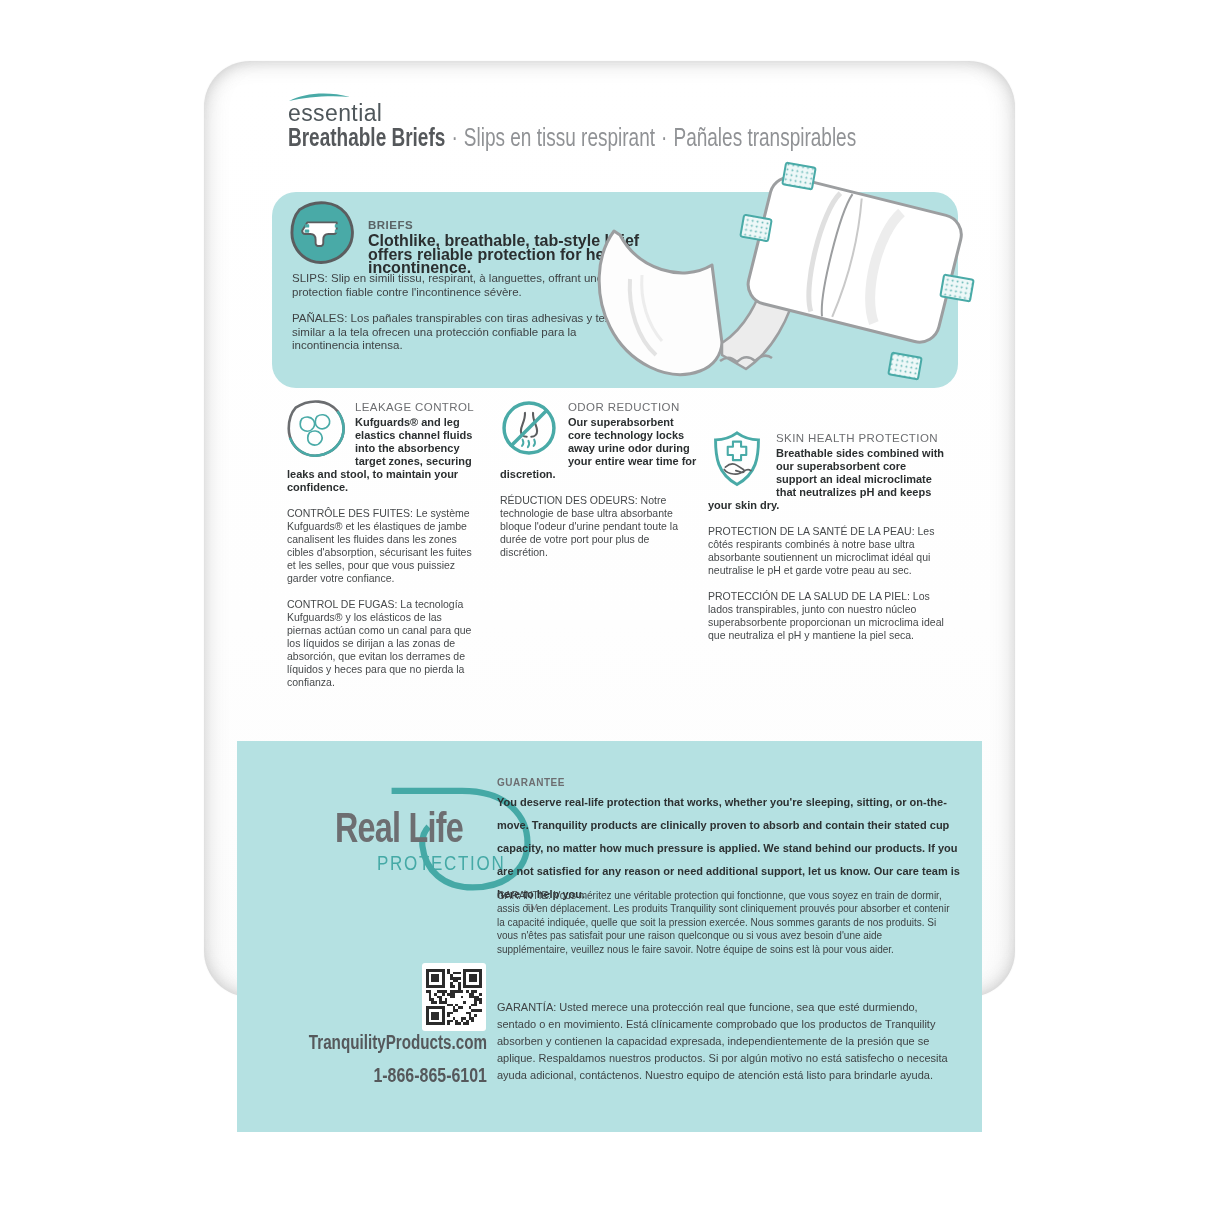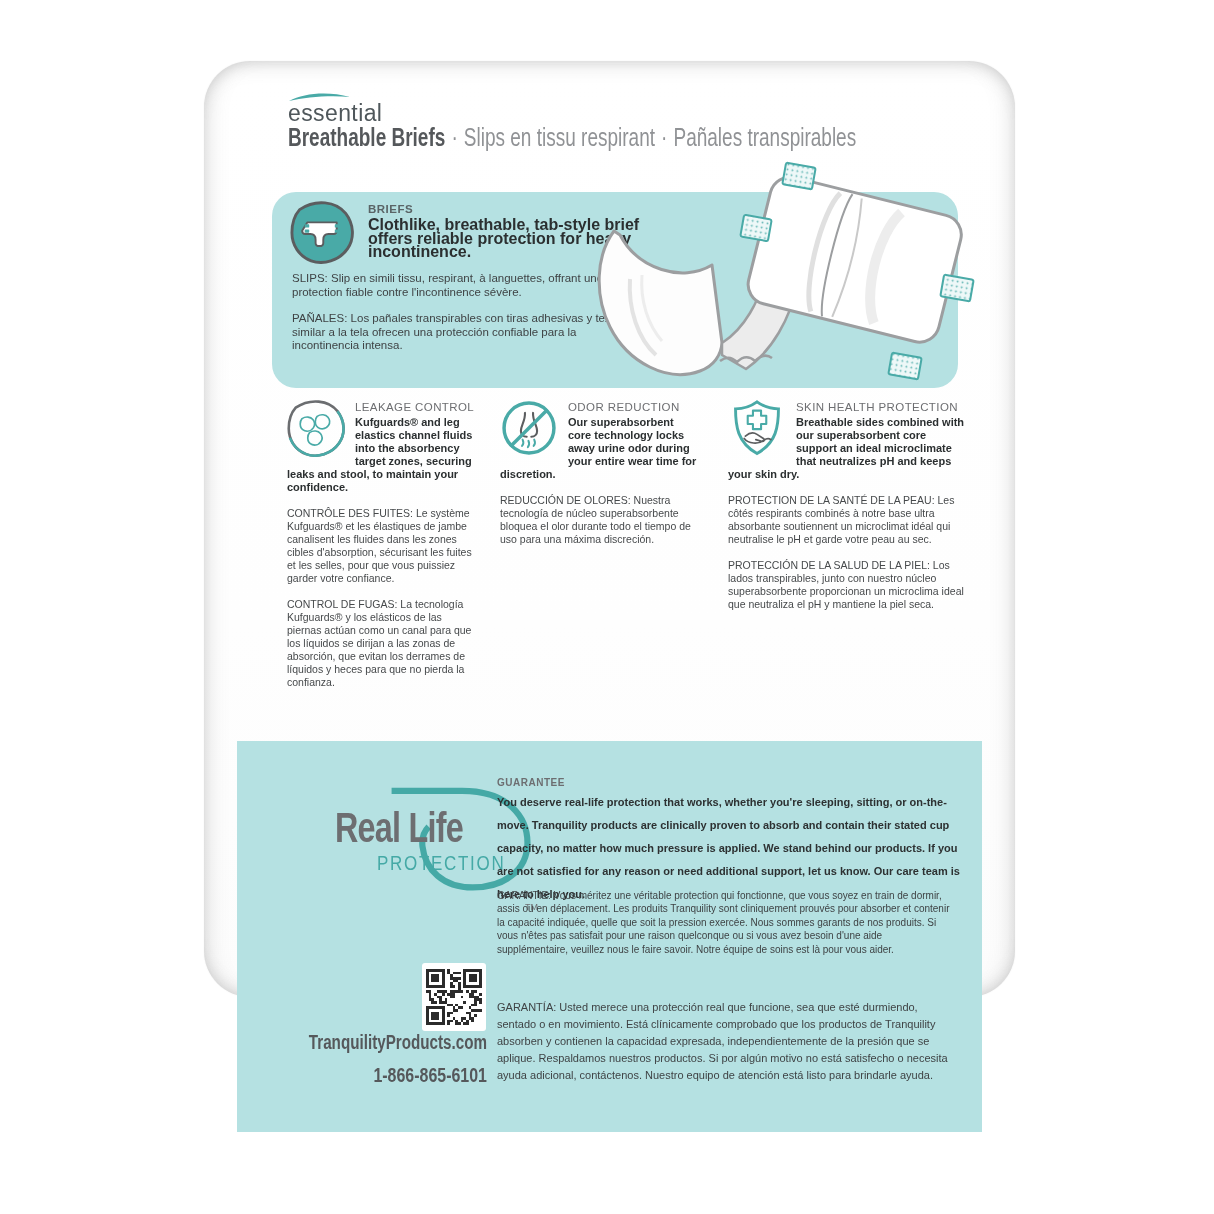--- a/index.html
+++ b/index.html
@@ -19,31 +19,31 @@
   .brand { position:absolute; left:84px; top:39px; font-size:23px; color:#4f575b; letter-spacing:.4px; }
   .title { position:absolute; left:84px; top:62px; white-space:nowrap; font-size:25px;
            transform:scaleX(.76); transform-origin:0 0; color:#909295; }
   .t-main { font-weight:bold; color:#55585b; }
   .t-sep { margin:0 8px; color:#909295; }
 
   
   .intro-box { position:absolute; left:68px; top:131px; width:686px; height:196px; border-radius:24px; background:#b5e1e2; }
   .intro-icon { position:absolute; left:18px; top:8px; width:64px; height:64px; }
   .intro-text { position:absolute; left:96px; top:11px; width:292px; }
-  .intro-head { font-size:11.5px; font-weight:bold; color:#5a6466; letter-spacing:.5px; margin-bottom:3px; }
+  .intro-head { font-size:11.5px; font-weight:bold; color:#5a6466; letter-spacing:.5px; margin-bottom:3px;margin-top:16px; }
   .intro-bold { font-size:16px; line-height:13.5px; font-weight:bold; color:#2b2f30; }
   .intro-p { position:absolute; left:20px; width:350px; font-size:11.5px; line-height:13.5px; color:#3f4345; }
   .p-fr { top:80px; } .p-es { top:120px; }
   .illustration { position:absolute; left:380px; top:98px; width:400px; height:246px; z-index:2; }
 
   
   .col { position:absolute; top:338px; }
   .col1 { left:83px;  width:192px; }
   .col2 { left:296px; width:200px; }
-  .col3 { left:524px; width:240px; }
+  .col3 { left:504px; width:240px;margin-top:31px; }
   .fe-icon { float:left; width:58px; height:58px; margin:0 10px 4px 0; }
   .fe-head { font-size:11.5px; font-weight:normal; color:#6d6e71; letter-spacing:.4px; padding-top:2px; margin-bottom:3px; }
   .fe-bold { font-size:11px; line-height:13px; font-weight:bold; color:#2b2f30; }
   .fe-p { font-size:10.5px; line-height:13px; color:#46494b; margin-top:13px; clear:none; }
   .fe-p:first-of-type { clear:left; }
 
   
   .band { position:absolute; left:33px; top:680px; width:745px; height:391px; background:#b5e1e2; }
 
   .rlp { position:absolute; left:88px; top:35px; width:235px; height:150px; }
@@ -145,21 +145,21 @@
 
   <div class="col col2">
     <svg class="fe-icon" viewBox="0 0 100 100">
       <circle cx="50" cy="50" r="43" fill="none" stroke="#49aaa7" stroke-width="6"></circle>
       <path d="M43,24 c1,13 -7,22 -7,31 c0,6 4,10 10,10 M57,24 c-1,13 7,22 7,31 c0,6 -4,10 -10,10" fill="none" stroke="#5b5d5f" stroke-width="3.6" stroke-linecap="round"></path>
       <path d="M39,70 q3,6 -1,11 M49,72 q3,6 -1,11 M59,70 q3,6 -1,11" fill="none" stroke="#49aaa7" stroke-width="3.4" stroke-linecap="round"></path>
       <line x1="18" y1="82" x2="82" y2="18" stroke="#49aaa7" stroke-width="6"></line>
     </svg>
     <div class="fe-head">ODOR REDUCTION</div>
     <div class="fe-bold">Our superabsorbent core technology locks away urine odor during your entire wear time for discretion.</div>
-    <div class="fe-p">REDUCCIÓN DE OLORES: Nuestra tecnología de núcleo superabsorbente bloquea el olor durante todo el tiempo de uso para una máxima discreción.</div>
+    <div class="fe-p">RÉDUCTION DES ODEURS: Notre technologie de base ultra absorbante bloque l'odeur d'urine pendant toute la durée de votre port pour plus de discrétion.</div>
   </div>
 
   <div class="col col3">
     <svg class="fe-icon" viewBox="0 0 100 100">
       <path d="M50,5 C61,13 74,17 87,17 C87,46 84,75 50,94 C16,75 13,46 13,17 C26,17 39,13 50,5 Z" fill="none" stroke="#49aaa7" stroke-width="5"></path>
       <path d="M43,20 h14 v9 h9 v14 h-9 v9 h-14 v-9 h-9 v-14 h9 z" fill="none" stroke="#49aaa7" stroke-width="3.6" stroke-linejoin="round"></path>
       <path d="M30,64 c7,-6 14,-7 20,-3 l11,7 c3,2 1,6 -3,5 l-10,-3 M28,68 c7,9 24,11 34,3 c4,-3 8,-4 12,-1" fill="none" stroke="#5b5d5f" stroke-width="3" stroke-linecap="round"></path>
     </svg>
     <div class="fe-head">SKIN HEALTH PROTECTION</div>
     <div class="fe-bold">Breathable sides combined with our superabsorbent core support an ideal microclimate that neutralizes pH and keeps your skin dry.</div>

